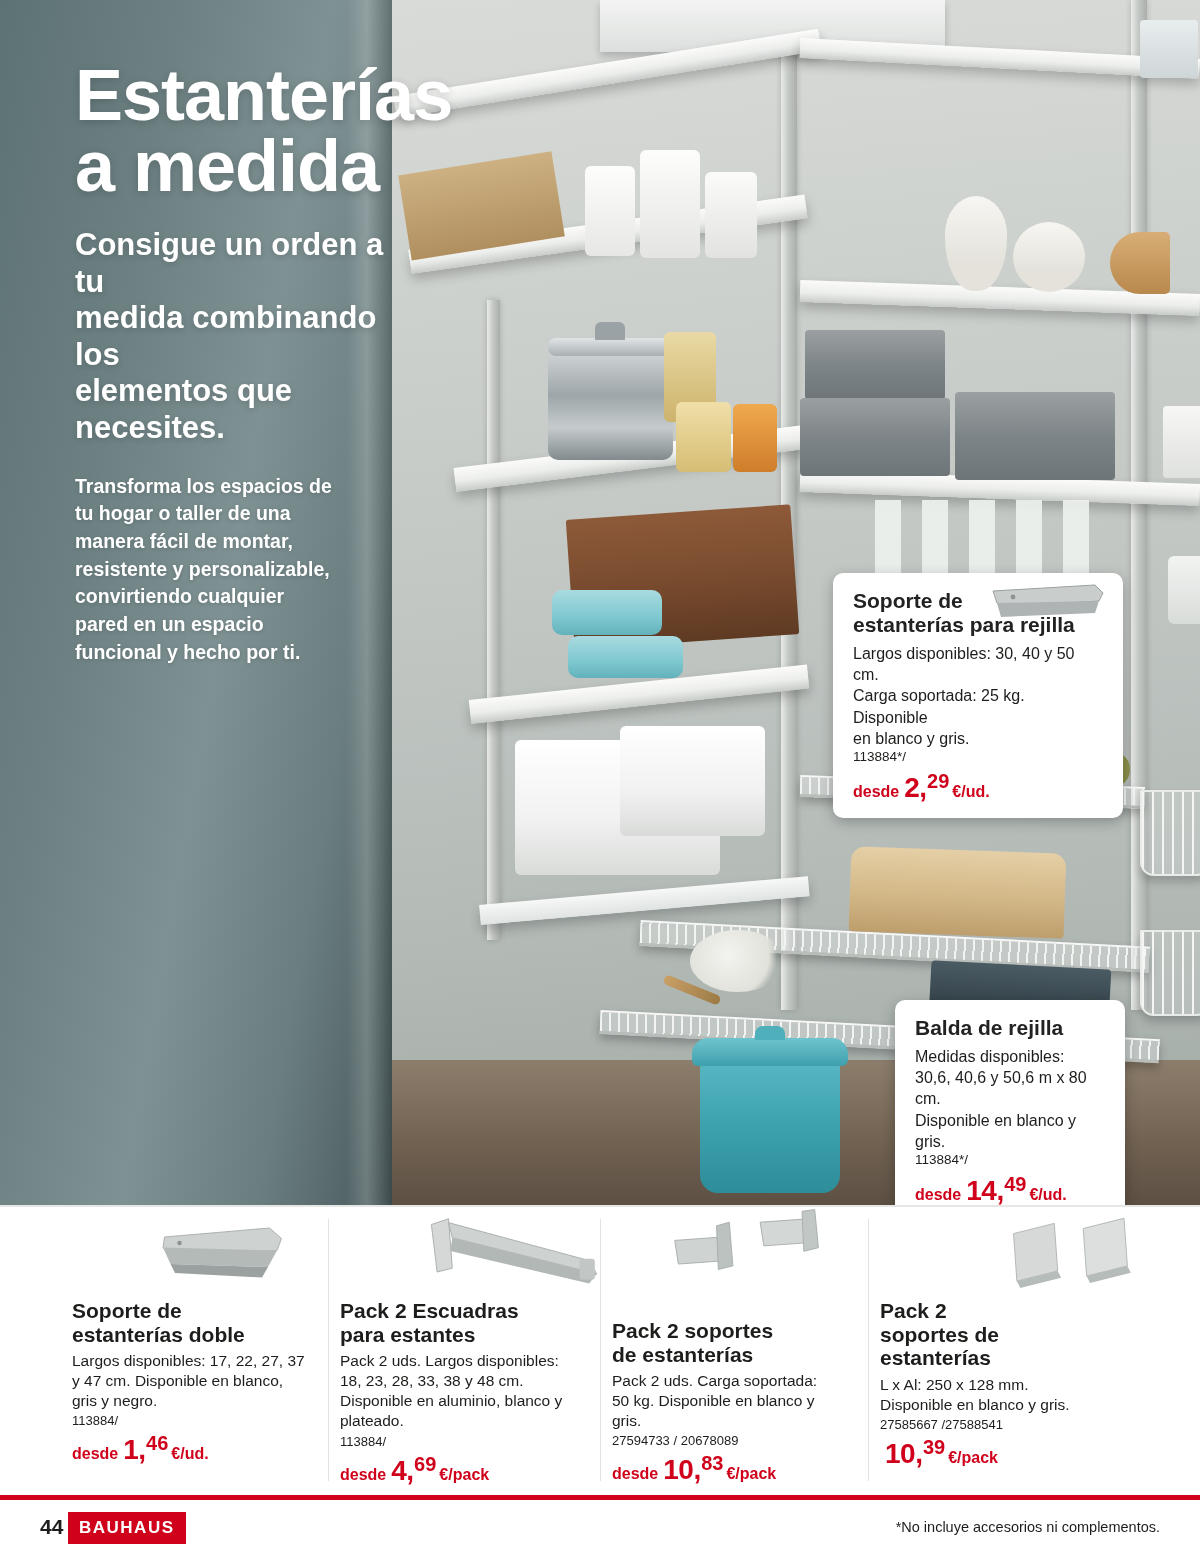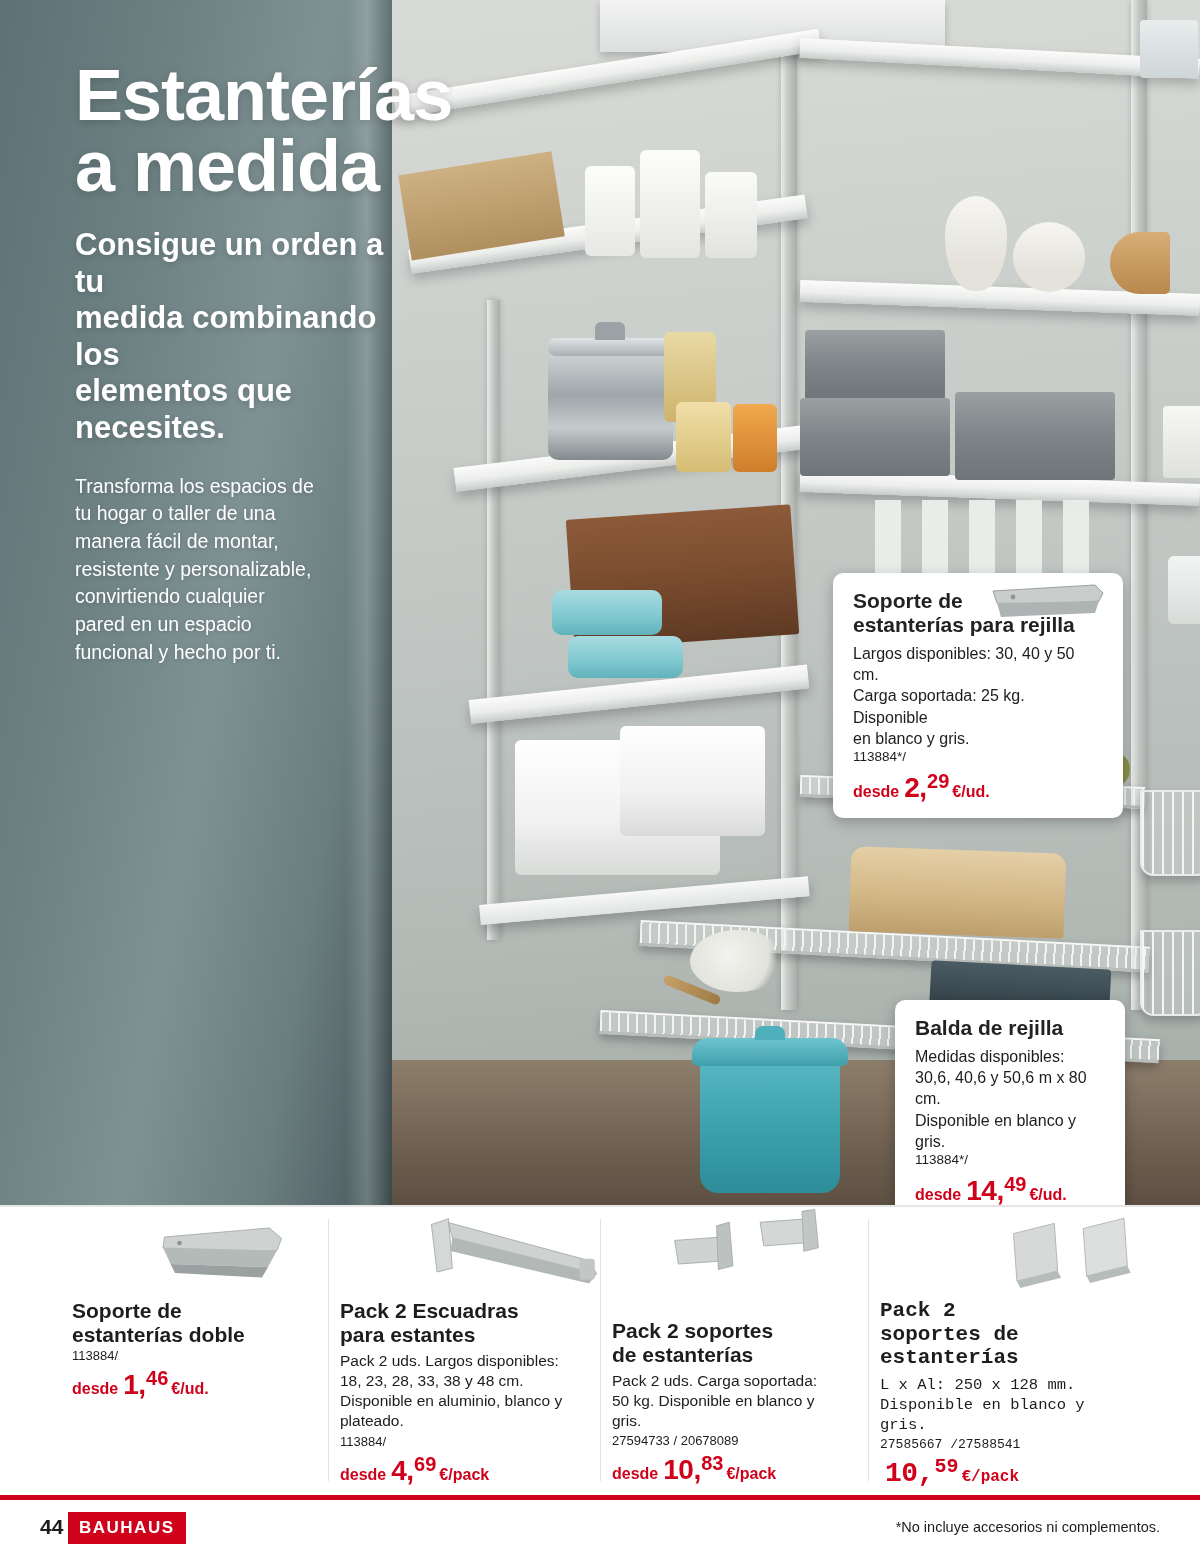--- a/index.html
+++ b/index.html
@@ -86,21 +86,21 @@
   .hero-text { position: absolute; left: 75px; top: 60px; width: 320px; z-index: 6; }
   h1.title {
     font-size: 72px; line-height: 0.98; color: #ffffff; font-weight: 700;
     letter-spacing: -1px; white-space: pre-line; text-shadow: 0 2px 8px rgba(0,0,0,0.18);
   }
   h2.subtitle {
     margin-top: 26px; font-size: 31px; line-height: 1.18; color: #ffffff; font-weight: 700;
     white-space: pre-line; text-shadow: 0 2px 6px rgba(0,0,0,0.18);
   }
   p.body {
-    margin-top: 26px; font-size: 19.5px; line-height: 1.42; color: #ffffff; font-weight: 400;
+    margin-top: 26px; font-size: 19.5px; line-height: 1.42; color: #ffffff; font-weight: 700;
     white-space: pre-line; text-shadow: 0 1px 4px rgba(0,0,0,0.18);
   }
 
   
   .callout {
     position: absolute; background: #ffffff; border-radius: 10px;
     box-shadow: 0 4px 14px rgba(0,0,0,0.25); padding: 16px 20px 14px 20px; z-index: 7;
   }
   .callout h3 {
     font-size: 21px; line-height: 1.14; color: #222; font-weight: 700; white-space: pre-line;
@@ -302,20 +302,23 @@
       <div class="img">
         <svg viewBox="0 0 240 92" style="position:absolute;left:85px;top:8px;width:180px;height:80px;">
           <polygon points="10,22 150,10 166,24 160,40 20,50 8,36" fill="#ced2d0" stroke="#a6acaa" stroke-width="1.2"></polygon>
           <polygon points="8,36 160,40 148,62 18,58" fill="#b4bab8"></polygon>
           <polygon points="18,58 148,62 140,76 24,70" fill="#9aa1a0"></polygon>
           <circle cx="30" cy="30" r="3" fill="#8b9290"></circle>
         </svg>
       </div>
       <h4>Soporte de
 estanterías doble</h4>
+      <p>Largos disponibles: 17, 22, 27, 37
+y 47 cm. Disponible en blanco,
+gris y negro.</p>
       <div class="ref">113884/</div>
       <div class="price">
         <span class="desde">desde</span>
         <span class="int">1</span>
         <span class="comma">,</span>
         <span class="dec">46</span>
         <span class="unit">€/ud.</span>
       </div>
     </div>
 
@@ -361,40 +364,40 @@
       <div class="ref">27594733 / 20678089</div>
       <div class="price">
         <span class="desde">desde</span>
         <span class="int">10</span>
         <span class="comma">,</span>
         <span class="dec">83</span>
         <span class="unit">€/pack</span>
       </div>
     </div>
 
-    <div class="prod" style="left:880px; width:250px;font-family:Liberation Mono, monospace;">
+    <div class="prod" style="left:880px; width:250px;">
       <div class="img">
         <svg viewBox="0 0 200 92" style="position:absolute;left:125px;top:6px;width:170px;height:82px;">
           <polygon points="10,22 58,10 62,66 14,78" fill="#d6d9d7" stroke="#aab0ae" stroke-width="1"></polygon>
           <polygon points="14,78 62,66 66,74 18,86" fill="#b6bcba"></polygon>
           <polygon points="92,16 140,4 144,60 96,72" fill="#dcdfdd" stroke="#aab0ae" stroke-width="1"></polygon>
           <polygon points="96,72 144,60 148,68 100,80" fill="#b6bcba"></polygon>
         </svg>
       </div>
       <h4>Pack 2
 soportes de
 estanterías</h4>
       <p>L x Al: 250 x 128 mm.
 Disponible en blanco y gris.</p>
       <div class="ref">27585667 /27588541</div>
       <div class="price">
         <span class="desde"></span>
         <span class="int">10</span>
         <span class="comma">,</span>
-        <span class="dec">59</span>
+        <span class="dec">39</span>
         <span class="unit">€/pack</span>
       </div>
     </div>
   </div>
 
   <div class="footer">
     <div class="footer-rule"></div>
     <div class="pagenum">44</div>
     <div class="logo">
       <span>BAUHAUS</span>

